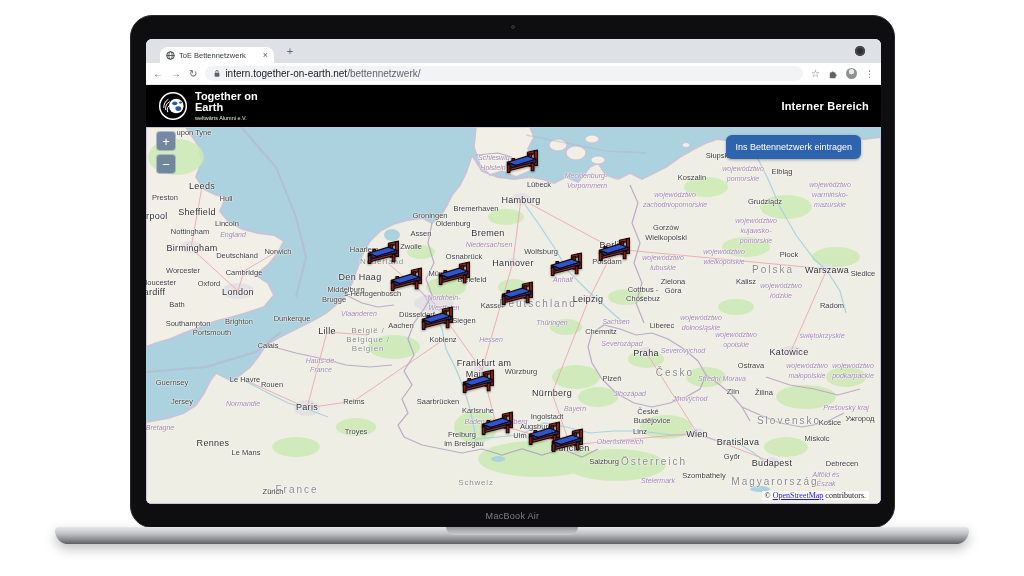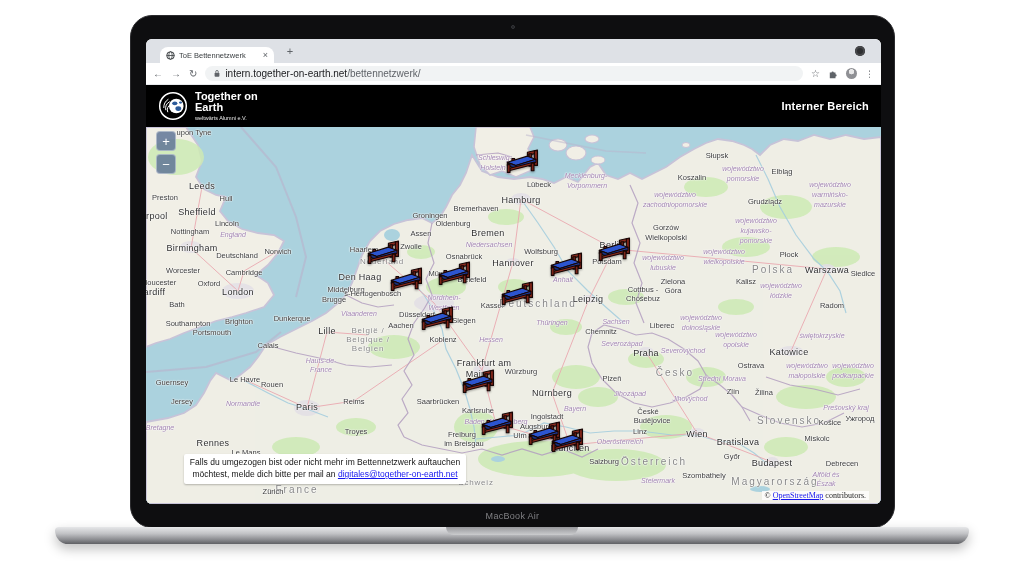--- a/index.html
+++ b/index.html
@@ -495,25 +495,22 @@
           <div class="bed" title="München" style="left: 421px; top: 317px;"><svg viewBox="0 0 44 32" width="34" height="25">
               <use href="#bed-glyph"></use>
             </svg></div>
         </div>
 
       <div class="zoomctl">
         <div class="zoombtn">+</div>
         <div class="zoombtn">−</div>
       </div>
 
-
-      <div class="notice">
-        <span>Falls du umgezogen bist oder nicht mehr im Bettennetzwerk auftauchen</span><br>
-        <span>möchtest, melde dich bitte per mail an </span><a href="#">digitales@together-on-earth.net</a>
-      </div>
+      <div class="cta" style="background: rgb(46, 99, 174);">Ins Bettennetzwerk eintragen</div>
+
 
       <div class="attrib">
         <span>© </span><a href="#">OpenStreetMap</a><span> contributors.</span>
       </div>
     </div>
   </div>
 
   <div class="device-label">MacBook Air</div>
 </div>
 

